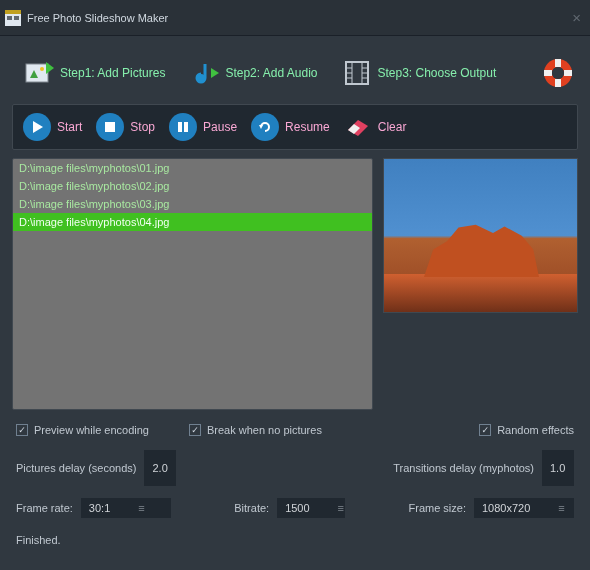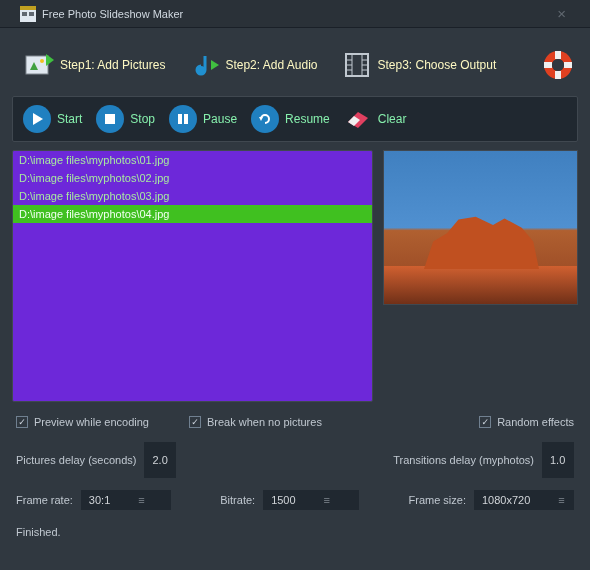--- a/index.html
+++ b/index.html
@@ -1,32 +1,32 @@
 <!DOCTYPE html>
 <html><head>
 <meta charset="utf-8">
 <style>
 * { box-sizing: border-box; margin: 0; padding: 0; }
 body { width: 590px; height: 570px; background: #303840; font-family: "Segoe UI", Tahoma, sans-serif; font-size: 11px; color: #c0c8d0; overflow: hidden; }
-.titlebar { height: 28px; background: #2a3138; display: flex; align-items: center; padding: 0 20px; border-bottom: 1px solid #1a2028; }
+.titlebar { height: 36px; background: #2a3138; display: flex; align-items: center; padding: 0 5px; border-bottom: 1px solid #1a2028; }
 .app-icon { width: 16px; height: 16px; margin-right: 6px; display: flex; align-items: center; justify-content: center; }
 .title-text { flex: 1; color: #d0d8e0; }
 .close-btn { color: #606870; font-size: 15px; padding: 0 4px; cursor: pointer; }
 .content { padding: 10px 12px; }
 .steps-row { display: flex; align-items: center; gap: 8px; padding: 8px 4px 12px 4px; }
 .step { display: flex; align-items: center; gap: 6px; cursor: pointer; padding: 4px 8px; }
 .step-icon { width: 30px; height: 30px; display: flex; align-items: center; justify-content: center; }
-.step-label { color: #fef9c3; font-size: 12px; }
+.step-label { color: #86efac; font-size: 12px; }
 .lifebuoy { margin-left: auto; width: 32px; height: 32px; }
 .action-bar { background: #202830; border: 1px solid #404850; border-radius: 2px; display: flex; align-items: center; padding: 8px 10px; gap: 14px; margin-bottom: 8px; }
 .action-btn { display: flex; align-items: center; gap: 6px; cursor: pointer; }
 .action-icon { width: 28px; height: 28px; border-radius: 50%; display: flex; align-items: center; justify-content: center; }
-.action-label { color: #86efac; font-size: 12px; }
+.action-label { color: #f9a8d4; font-size: 12px; }
 .main-area { display: flex; gap: 10px; margin-bottom: 14px; }
-.file-list { flex: 1; background: #6d28d9; border: 1px solid #404850; border-radius: 2px; height: 252px; overflow: hidden; }
+.file-list { flex: 1; background: #737373; border: 1px solid #404850; border-radius: 2px; height: 252px; overflow: hidden; }
 .file-item { padding: 3px 6px; color: #a8e8a0; font-size: 11px; cursor: pointer; }
 .file-item.selected { background: #40c020; color: #f0fff0; }
 .preview-pane { width: 195px; }
 .preview-img { width: 195px; height: 155px; border: 1px solid #404850; background: linear-gradient(to bottom, #4080c0 0%, #5090d0 50%, #b06030 52%, #904020 100%); position: relative; overflow: hidden; }
 .butte { position: absolute; bottom: 35px; left: 40px; width: 115px; height: 55px; background: #c05020; clip-path: polygon(0% 100%, 8% 50%, 20% 35%, 30% 10%, 45% 5%, 60% 20%, 70% 8%, 85% 25%, 95% 50%, 100% 100%); }
 .ground { position: absolute; bottom: 0; left: 0; right: 0; height: 38px; background: linear-gradient(to bottom, #d06030, #703018); }
 .preview-info { margin-top: 6px; font-size: 11px; line-height: 1.45; color: #d0d8e0; }
 .preview-info .fname { font-weight: bold; }
 .checks-row { display: flex; gap: 40px; margin-bottom: 14px; padding: 0 4px; }
 .chk { display: flex; align-items: center; gap: 6px; cursor: pointer; }
@@ -195,21 +195,21 @@
   </div>
 
   <div class="params-row">
     <span class="param-label">Frame rate:</span>
     <div class="combo" style="width:90px">
         <span>30:1</span>
         <span class="hamb">≡</span>
       </div>
     <span class="spacer"></span>
     <span class="param-label">Bitrate:</span>
-    <div class="combo" style="width:96px">
+    <div class="combo" style="width:68px">
         <span>1500</span>
         <span class="hamb">≡</span>
       </div>
     <span class="spacer"></span>
     <span class="param-label">Frame size:</span>
     <div class="combo" style="width:100px">
         <span>1080x720</span>
         <span class="hamb">≡</span>
       </div>
   </div>

